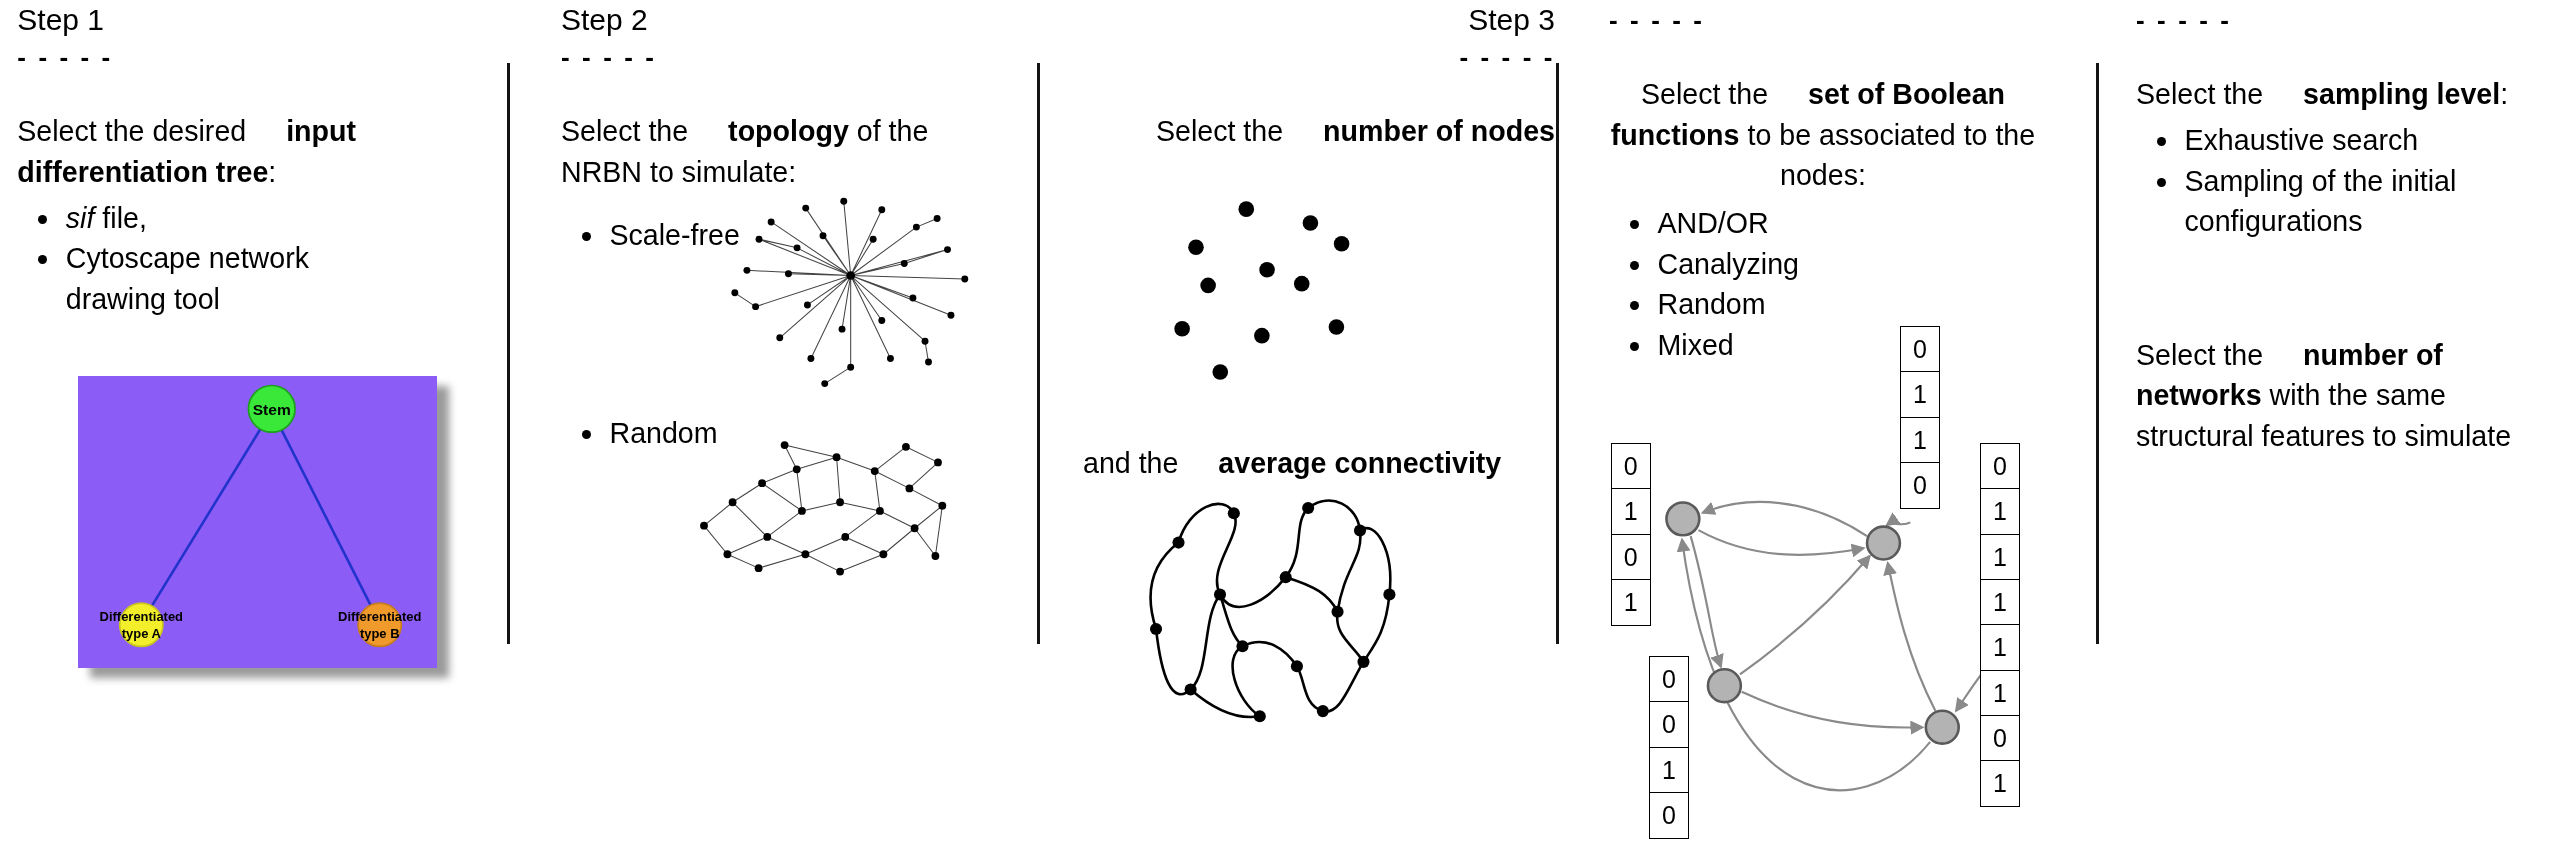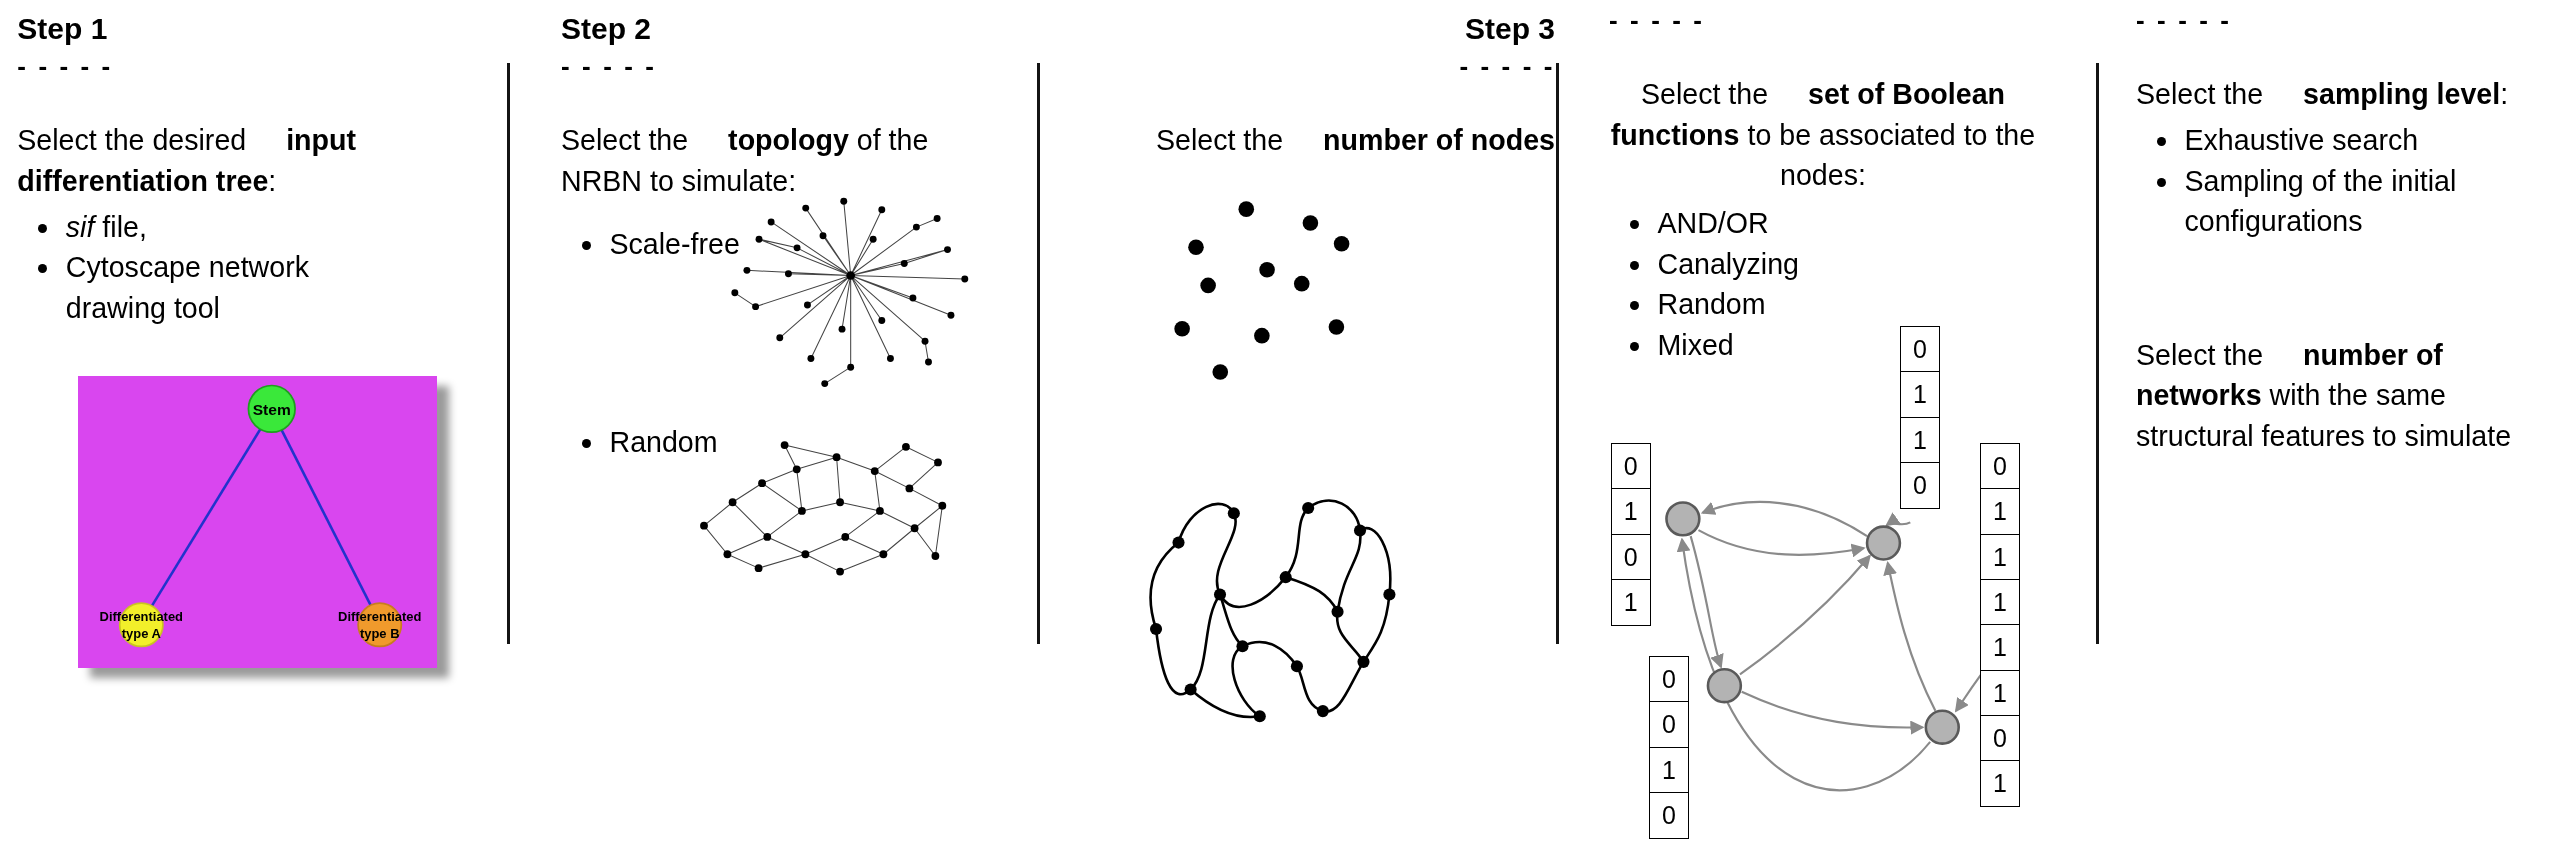--- a/index.html
+++ b/index.html
@@ -7,21 +7,21 @@
   body {
     background: #ffffff;
     font-family: "Liberation Sans", "DejaVu Sans", sans-serif;
     color: #000;
     position: relative;
     overflow: hidden;
   }
   #page { position: absolute; inset: 0; width: 2576px; height: 851px; }
 
   .step { position: absolute; top: 0; height: 851px; }
-  .step-title { font-size: 30px; font-weight: 700; padding-top: 12px; }
+  .step-title { font-size: 30px; font-weight: 400; padding-top: 3px; }
   .dashes { font-size: 26px; font-weight: 700; letter-spacing: 2.6px; margin-top: 5.2px; }
   .txt { font-size: 28.6px; line-height: 1.42; margin-top: 38px; }
   .txt b { font-weight: 700; margin-left: 32px; }
   ul { list-style: disc; padding-left: 45px; font-size: 28.6px; line-height: 1.42; }
   li { padding-left: 3.5px; }
 
   .divider { position: absolute; top: 63px; height: 581px; width: 2.6px; background: #141414; }
 
   
   #col1 { left: 17.3px;   width: 474px; }
@@ -37,21 +37,21 @@
   #col2 ul.second { margin-top: 158px; }
   #col4 .txt { width: 428px; text-align: center; }
   #col4 ul { margin-top: 7px; }
   #col5 ul { margin-top: 5.2px; }
   #col5 .networks-txt { margin-top: 93px; width: 407px; }
 
   
   .tree-figure {
     position: absolute; left: 61px; top: 376px;
     width: 359px; height: 292px;
-    background: #d946ef;
+    background: #8b5cf6;
     box-shadow: 12px 10.4px 7.8px #9b9b9b;
   }
   .tree-figure svg { width: 100%; height: 100%; display: block; }
   .tree-root-label { font: 700 18px "Liberation Sans", sans-serif; text-anchor: middle; fill: #000; }
   .tree-small-label { font: 700 15px "Liberation Sans", sans-serif; text-anchor: middle; fill: #000; }
 
   
   .net-fig { position: absolute; }
   .net-fig svg { width: 100%; height: 100%; display: block; }
   #scalefree-fig { left: 160px; top: 189px; width: 268px; height: 199px; }
@@ -206,20 +206,21 @@
             <circle cx="44" cy="102" r="9"></circle>
             <circle cx="152" cy="100" r="9"></circle>
             <circle cx="14" cy="152" r="9"></circle>
             <circle cx="106" cy="160" r="9"></circle>
             <circle cx="192" cy="150" r="9"></circle>
             <circle cx="58" cy="202" r="9"></circle>
         </g>
       </svg>
     </div>
 
+    <p class="txt" id="conn-txt"><span>and the </span><b>average connectivity</b></p>
 
     <div class="net-fig" id="tangle-fig">
       <svg viewBox="0 0 310 280">
         <g fill="none" stroke="#000" stroke-width="3" stroke-linecap="round">
           <path d="M48,62 C60,20 100,5 112,28 C124,52 80,90 96,122 C112,152 150,130 172,102 C195,72 180,40 198,22"></path>
           <path d="M198,22 C225,2 255,20 258,48 C262,80 240,90 232,142 C228,170 250,180 262,200"></path>
           <path d="M22,162 C5,110 25,80 48,62"></path>
           <path d="M22,162 C28,215 40,252 62,232 C85,210 75,150 96,122"></path>
           <path d="M292,122 C298,70 275,35 258,48"></path>
           <path d="M292,122 C288,165 275,180 262,200 C245,228 235,262 215,257 C192,250 195,222 185,205 C172,186 150,168 122,182 C98,195 115,245 142,263"></path>

